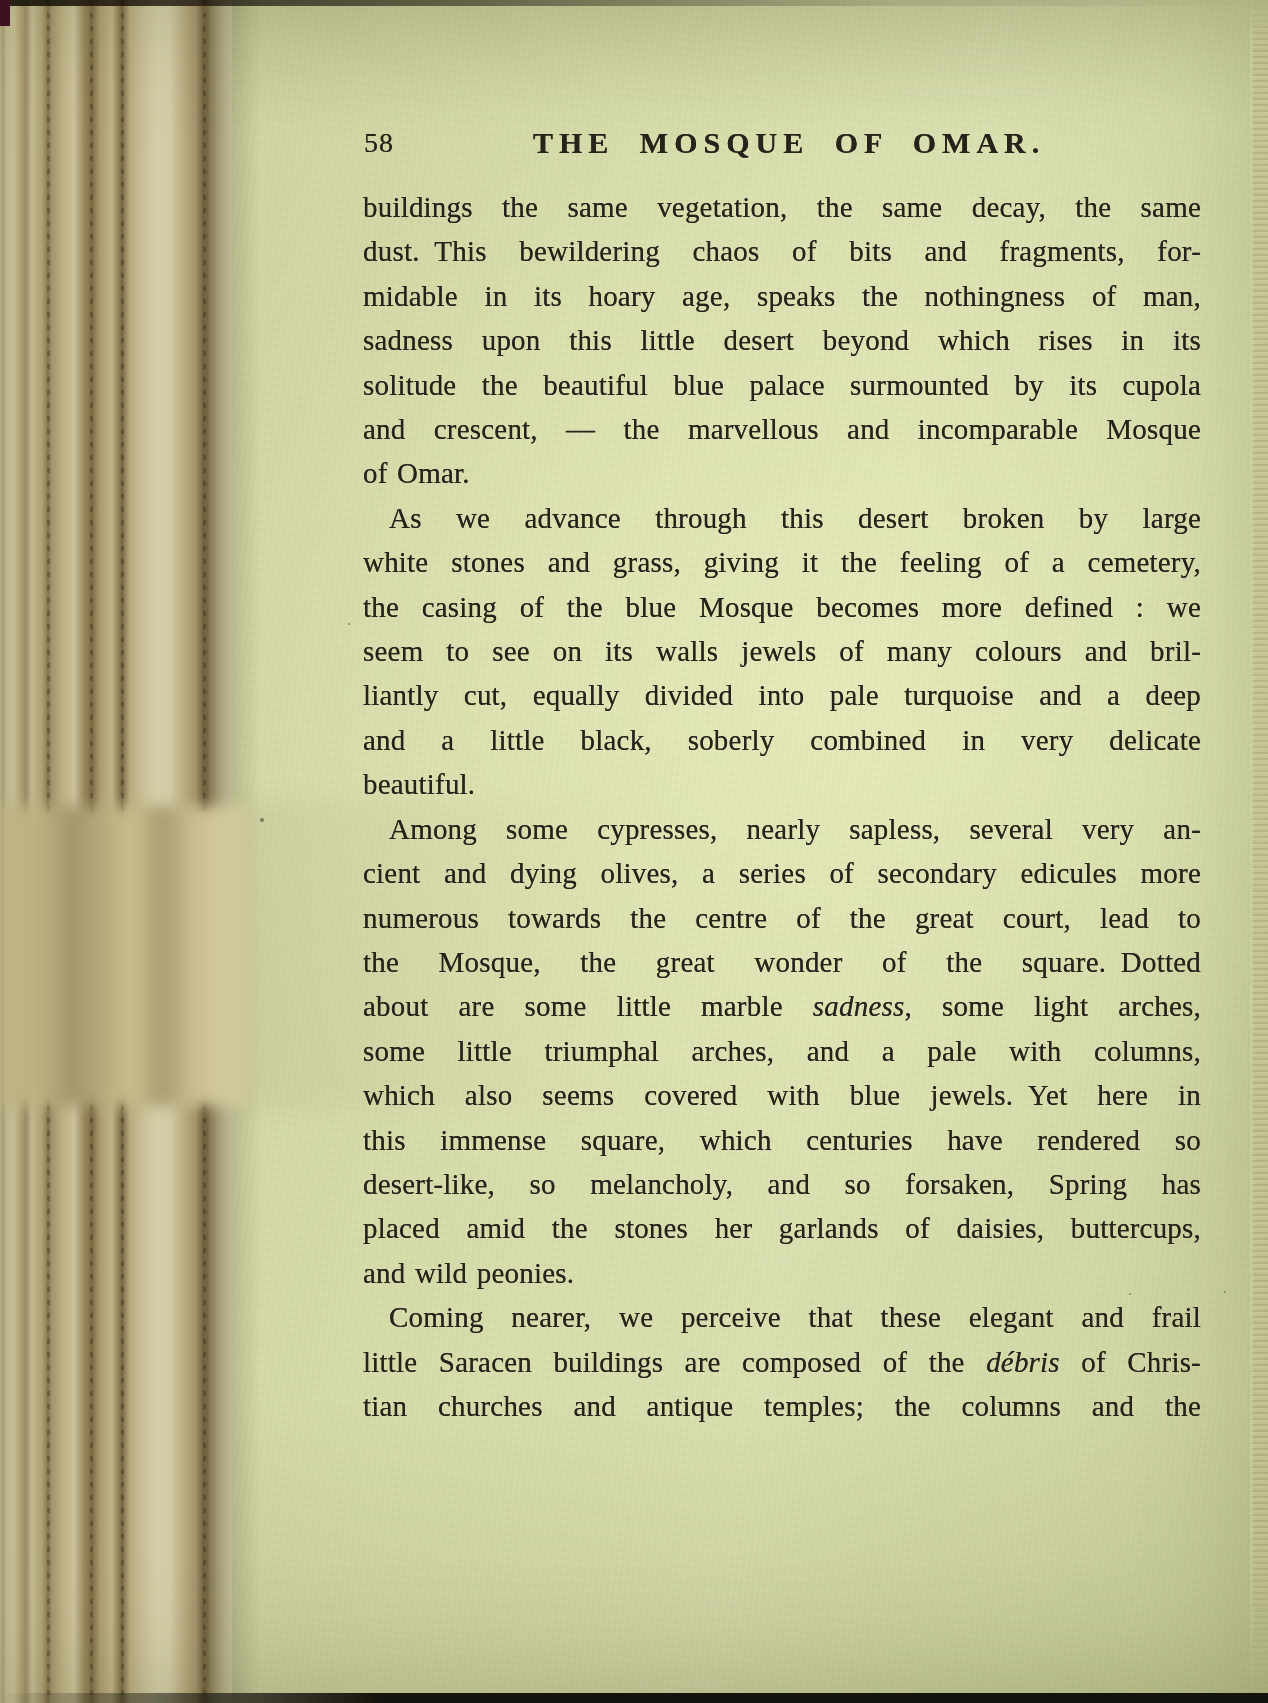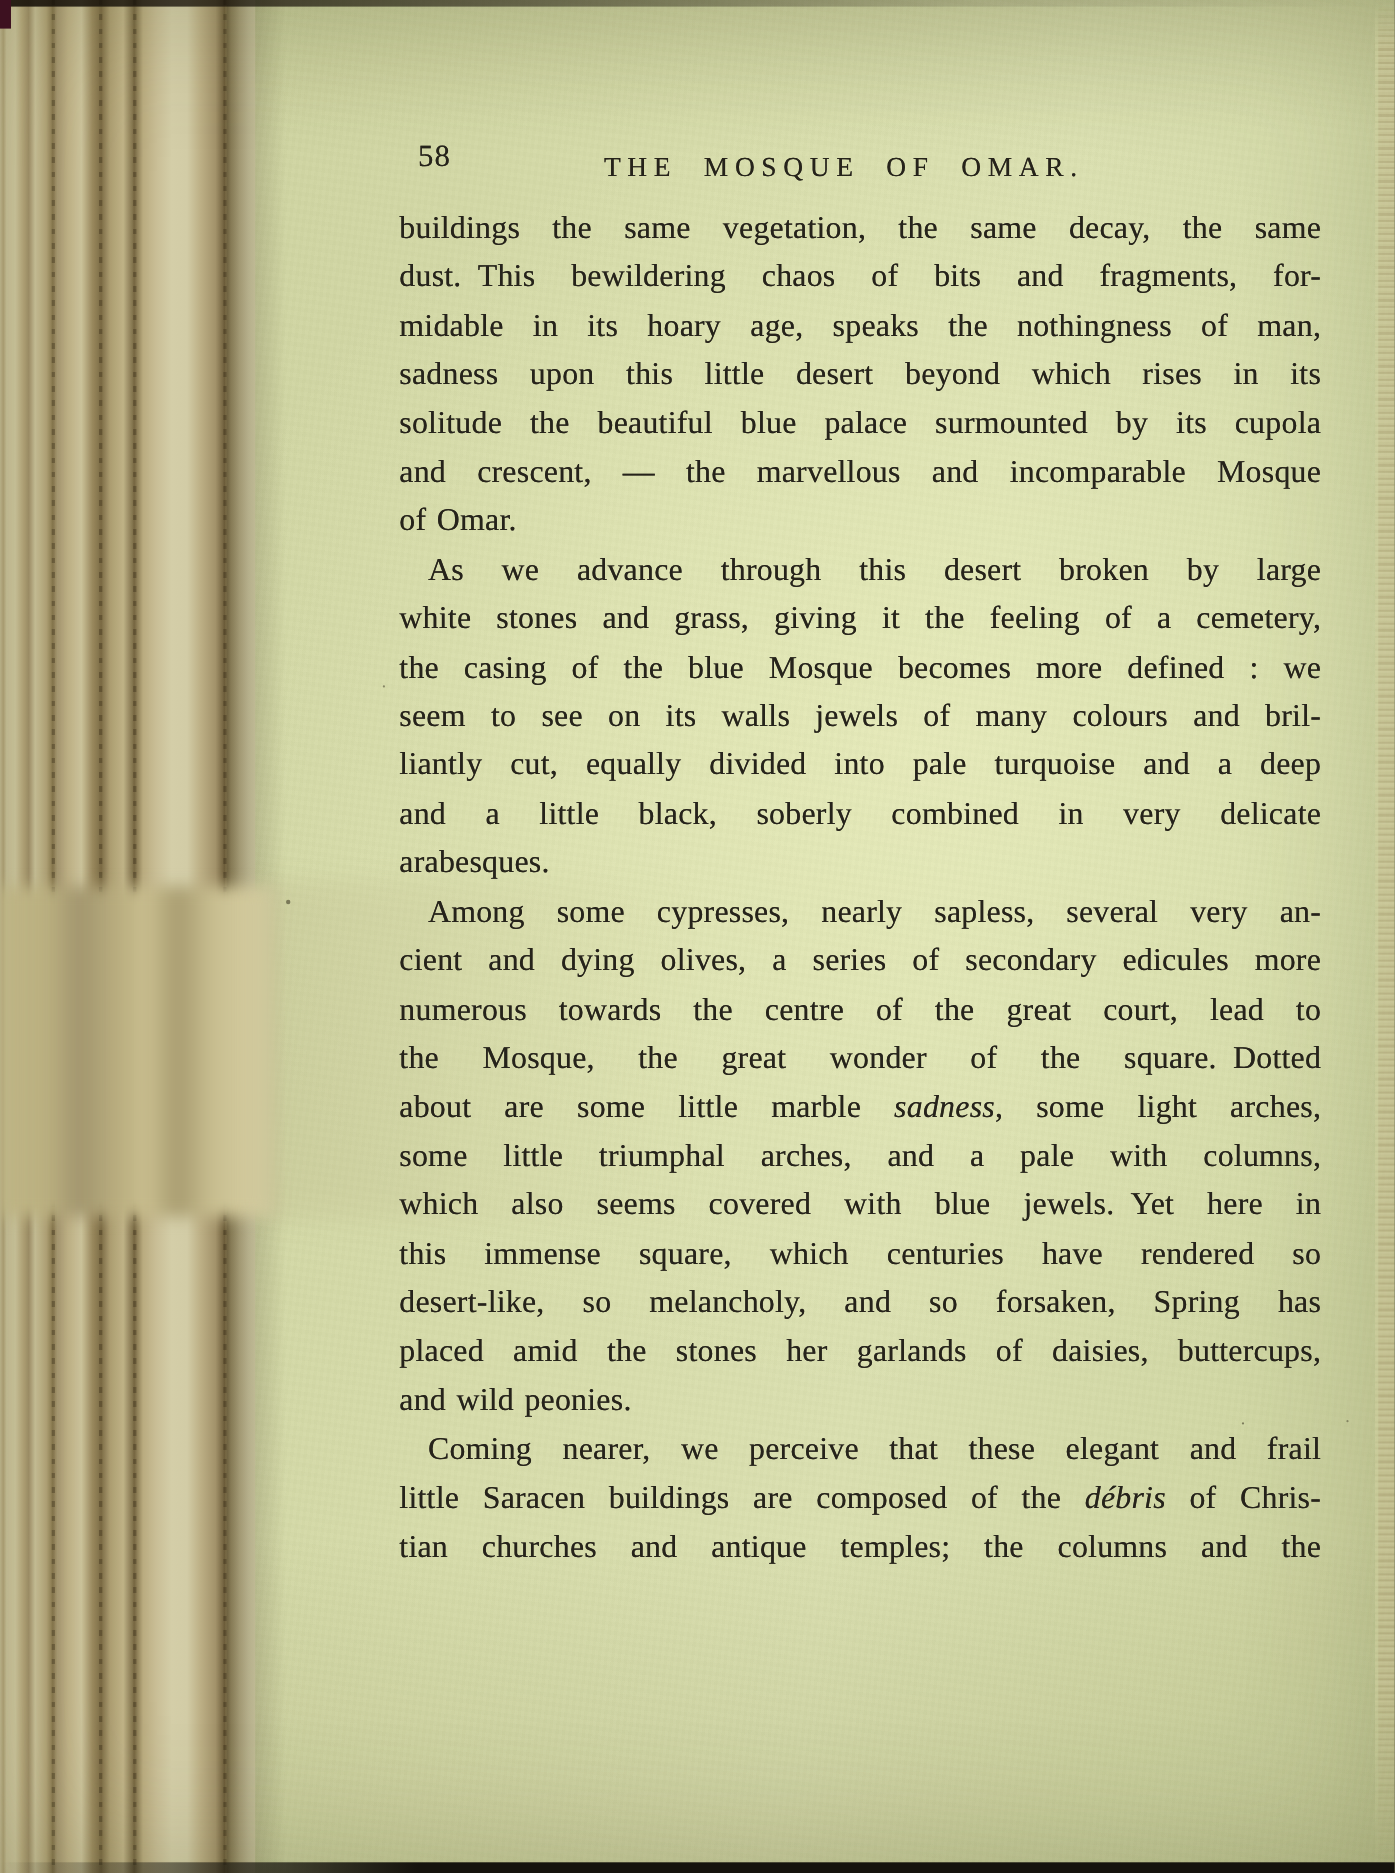--- a/index.html
+++ b/index.html
@@ -81,28 +81,28 @@
   .specks{position:absolute;left:0;top:0;width:4px;height:4px;border-radius:50%;
     background:rgba(42,36,20,.55);
     box-shadow:260px 818px 0 0 rgba(42,36,20,.5),
                347px 622px 0 -1px rgba(42,36,20,.45),
                1128px 1292px 0 -1px rgba(42,36,20,.5),
                1223px 1290px 0 -1px rgba(42,36,20,.4);
   }
   
   .print{color:#26231b;text-shadow:0 0 .6px rgba(38,35,27,.78);}
   .page-header{
-    position:absolute;left:363px;top:124px;width:838px;height:40px;z-index:4;
+    position:absolute;left:347px;top:124px;width:838px;height:40px;z-index:4;
   }
   .page-number{
     position:absolute;left:17px;top:3px;font-size:28px;letter-spacing:1px;
   }
   .running-title{
     position:absolute;left:186px;top:2px;
-    font-size:25px;font-weight:400;letter-spacing:6px;word-spacing:12px;white-space:nowrap;margin-top:13px;
+    font-size:30px;font-weight:700;letter-spacing:6px;word-spacing:12px;white-space:nowrap;
   }
   .text-block{
     position:absolute;left:363px;top:185px;width:838px;z-index:4;
     font-size:29px;line-height:44.4px;letter-spacing:.2px;word-spacing:2px;
   }
   .line{
     text-align:justify;text-align-last:justify;
   }
   .line.end{text-align-last:left;}
   .line.indent{text-indent:26px;}
@@ -137,21 +137,21 @@
       <div class="line"><span>sadness upon this little desert beyond which rises in its</span></div>
       <div class="line"><span>solitude the beautiful blue palace surmounted by its cupola</span></div>
       <div class="line"><span>and crescent, — the marvellous and incomparable Mosque</span></div>
       <div class="line end"><span>of Omar.</span></div>
       <div class="line indent"><span>As we advance through this desert broken by large</span></div>
       <div class="line"><span>white stones and grass, giving it the feeling of a cemetery,</span></div>
       <div class="line"><span>the casing of the blue Mosque becomes more defined : we</span></div>
       <div class="line"><span>seem to see on its walls jewels of many colours and bril-</span></div>
       <div class="line"><span>liantly cut, equally divided into pale turquoise and a deep</span></div>
       <div class="line"><span>and a little black, soberly combined in very delicate</span></div>
-      <div class="line end"><span>arabesques.</span></div>
+      <div class="line end"><span>beautiful.</span></div>
       <div class="line indent"><span>Among some cypresses, nearly sapless, several very an-</span></div>
       <div class="line"><span>cient and dying olives, a series of secondary edicules more</span></div>
       <div class="line"><span>numerous towards the centre of the great court, lead to</span></div>
       <div class="line"><span>the Mosque, the great wonder of the square. Dotted</span></div>
       <div class="line"><span>about are some little marble </span><i>sadness</i><span>, some light arches,</span></div>
       <div class="line"><span>some little triumphal arches, and a pale with columns,</span></div>
       <div class="line"><span>which also seems covered with blue jewels. Yet here in</span></div>
       <div class="line"><span>this immense square, which centuries have rendered so</span></div>
       <div class="line"><span>desert-like, so melancholy, and so forsaken, Spring has</span></div>
       <div class="line"><span>placed amid the stones her garlands of daisies, buttercups,</span></div>

